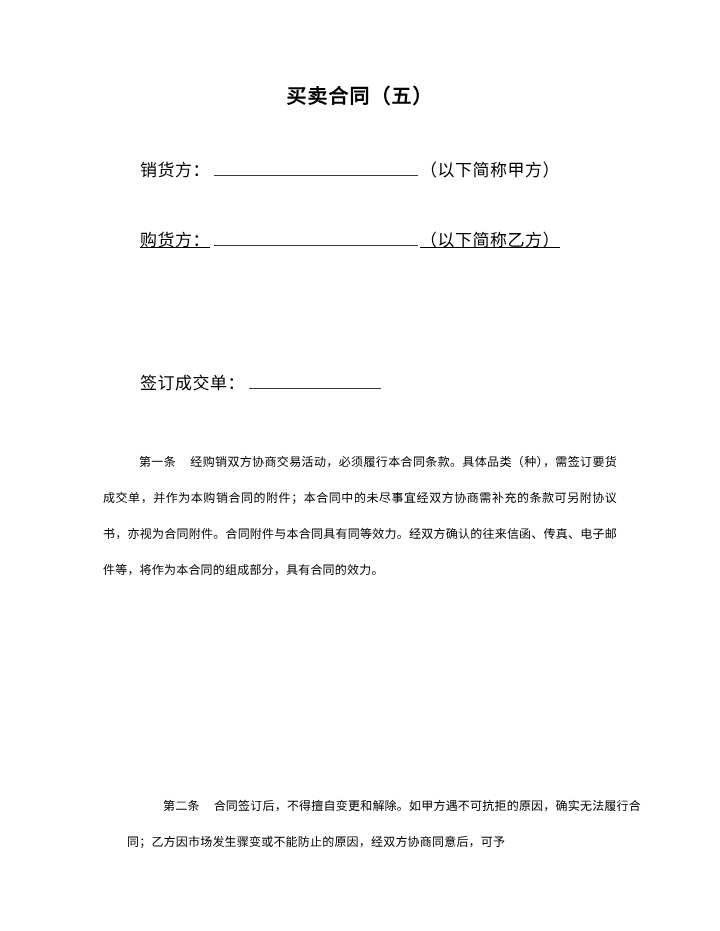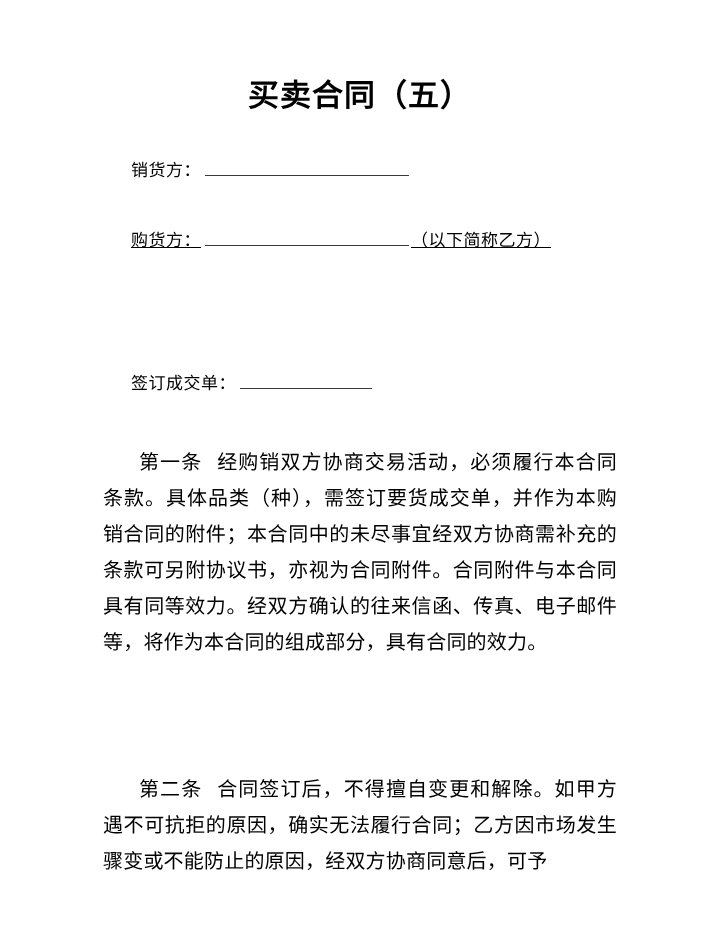--- a/index.html
+++ b/index.html
@@ -21,29 +21,29 @@
     background: #ffffff;
     overflow: hidden;
     box-sizing: border-box;
   }
   .doc-title {
     position: absolute;
     top: 76px;
     left: 0;
     width: 720px;
     text-align: center;
-    font-size: 31px;
+    font-size: 20px;
     font-weight: bold;
     letter-spacing: 1px;
     line-height: 40px;
     color: #000000;
   }
   .field-block {
     position: absolute;
-    left: 103px;
+    left: 112px;
     width: 560px;
     font-size: 17px;
     line-height: 26px;
     white-space: nowrap;
   }
   .field-row {
     display: flex;
     align-items: baseline;
   }
   .field-label {
@@ -59,21 +59,21 @@
   }
   .rule-long { width: 204px; }
   .rule-short { width: 132px; }
   .field-suffix {
     letter-spacing: 0.5px;
   }
   .body-block {
     position: absolute;
     left: 103px;
     width: 514px;
-    font-size: 20px;
+    font-size: 12px;
     line-height: 36px;
     text-align: justify;
     text-justify: inter-ideograph;
     letter-spacing: 0.2px;
     color: #000000;
   }
   .body-block p {
     margin: 0;
     text-indent: 36px;
   }
@@ -89,20 +89,21 @@
 <body>
 
 <div class="page">
 
   <div class="doc-title">买卖合同（五）</div>
 
   <div class="field-block" style="top:158px;">
     <div class="field-row">
       <span class="field-label">销货方：</span>
       <span class="field-rule rule-long" title=""></span>
+      <span class="field-suffix">（以下简称甲方）</span>
     </div>
   </div>
 
   <div class="field-block" style="top:228px;text-decoration:underline;">
     <div class="field-row">
       <span class="field-label">购货方：</span>
       <span class="field-rule rule-long" title=""></span>
       <span class="field-suffix">（以下简称乙方）</span>
     </div>
   </div>
@@ -116,19 +117,19 @@
     </div>
   </div>
 
   <div class="body-block" style="top:444px;">
     <p>
       <span class="clause-head">第一条</span><span class="clause-gap"></span><span>经购销双方协商交易活动，必须履行本合同条款。具体品类（种），需签订要货成交单，并作为本购销合同的附件；本合同中的未尽事宜经双方协商需补充的条款可另附协议书，亦视为合同附件。合同附件与本合同具有同等效力。经双方确认的往来信函、传真、电子邮件等，将作为本合同的组成部分，具有合同的效力。</span>
     </p>
   </div>
 
 
-  <div class="body-block" style="top:771px;">
+  <div class="body-block" style="top:788px;margin-left:24px;">
     <p>
       <span class="clause-head">第二条</span><span class="clause-gap"></span><span>合同签订后，不得擅自变更和解除。如甲方遇不可抗拒的原因，确实无法履行合同；乙方因市场发生骤变或不能防止的原因，经双方协商同意后，可予</span>
     </p>
   </div>
 
 </div>
 
 </body></html>

